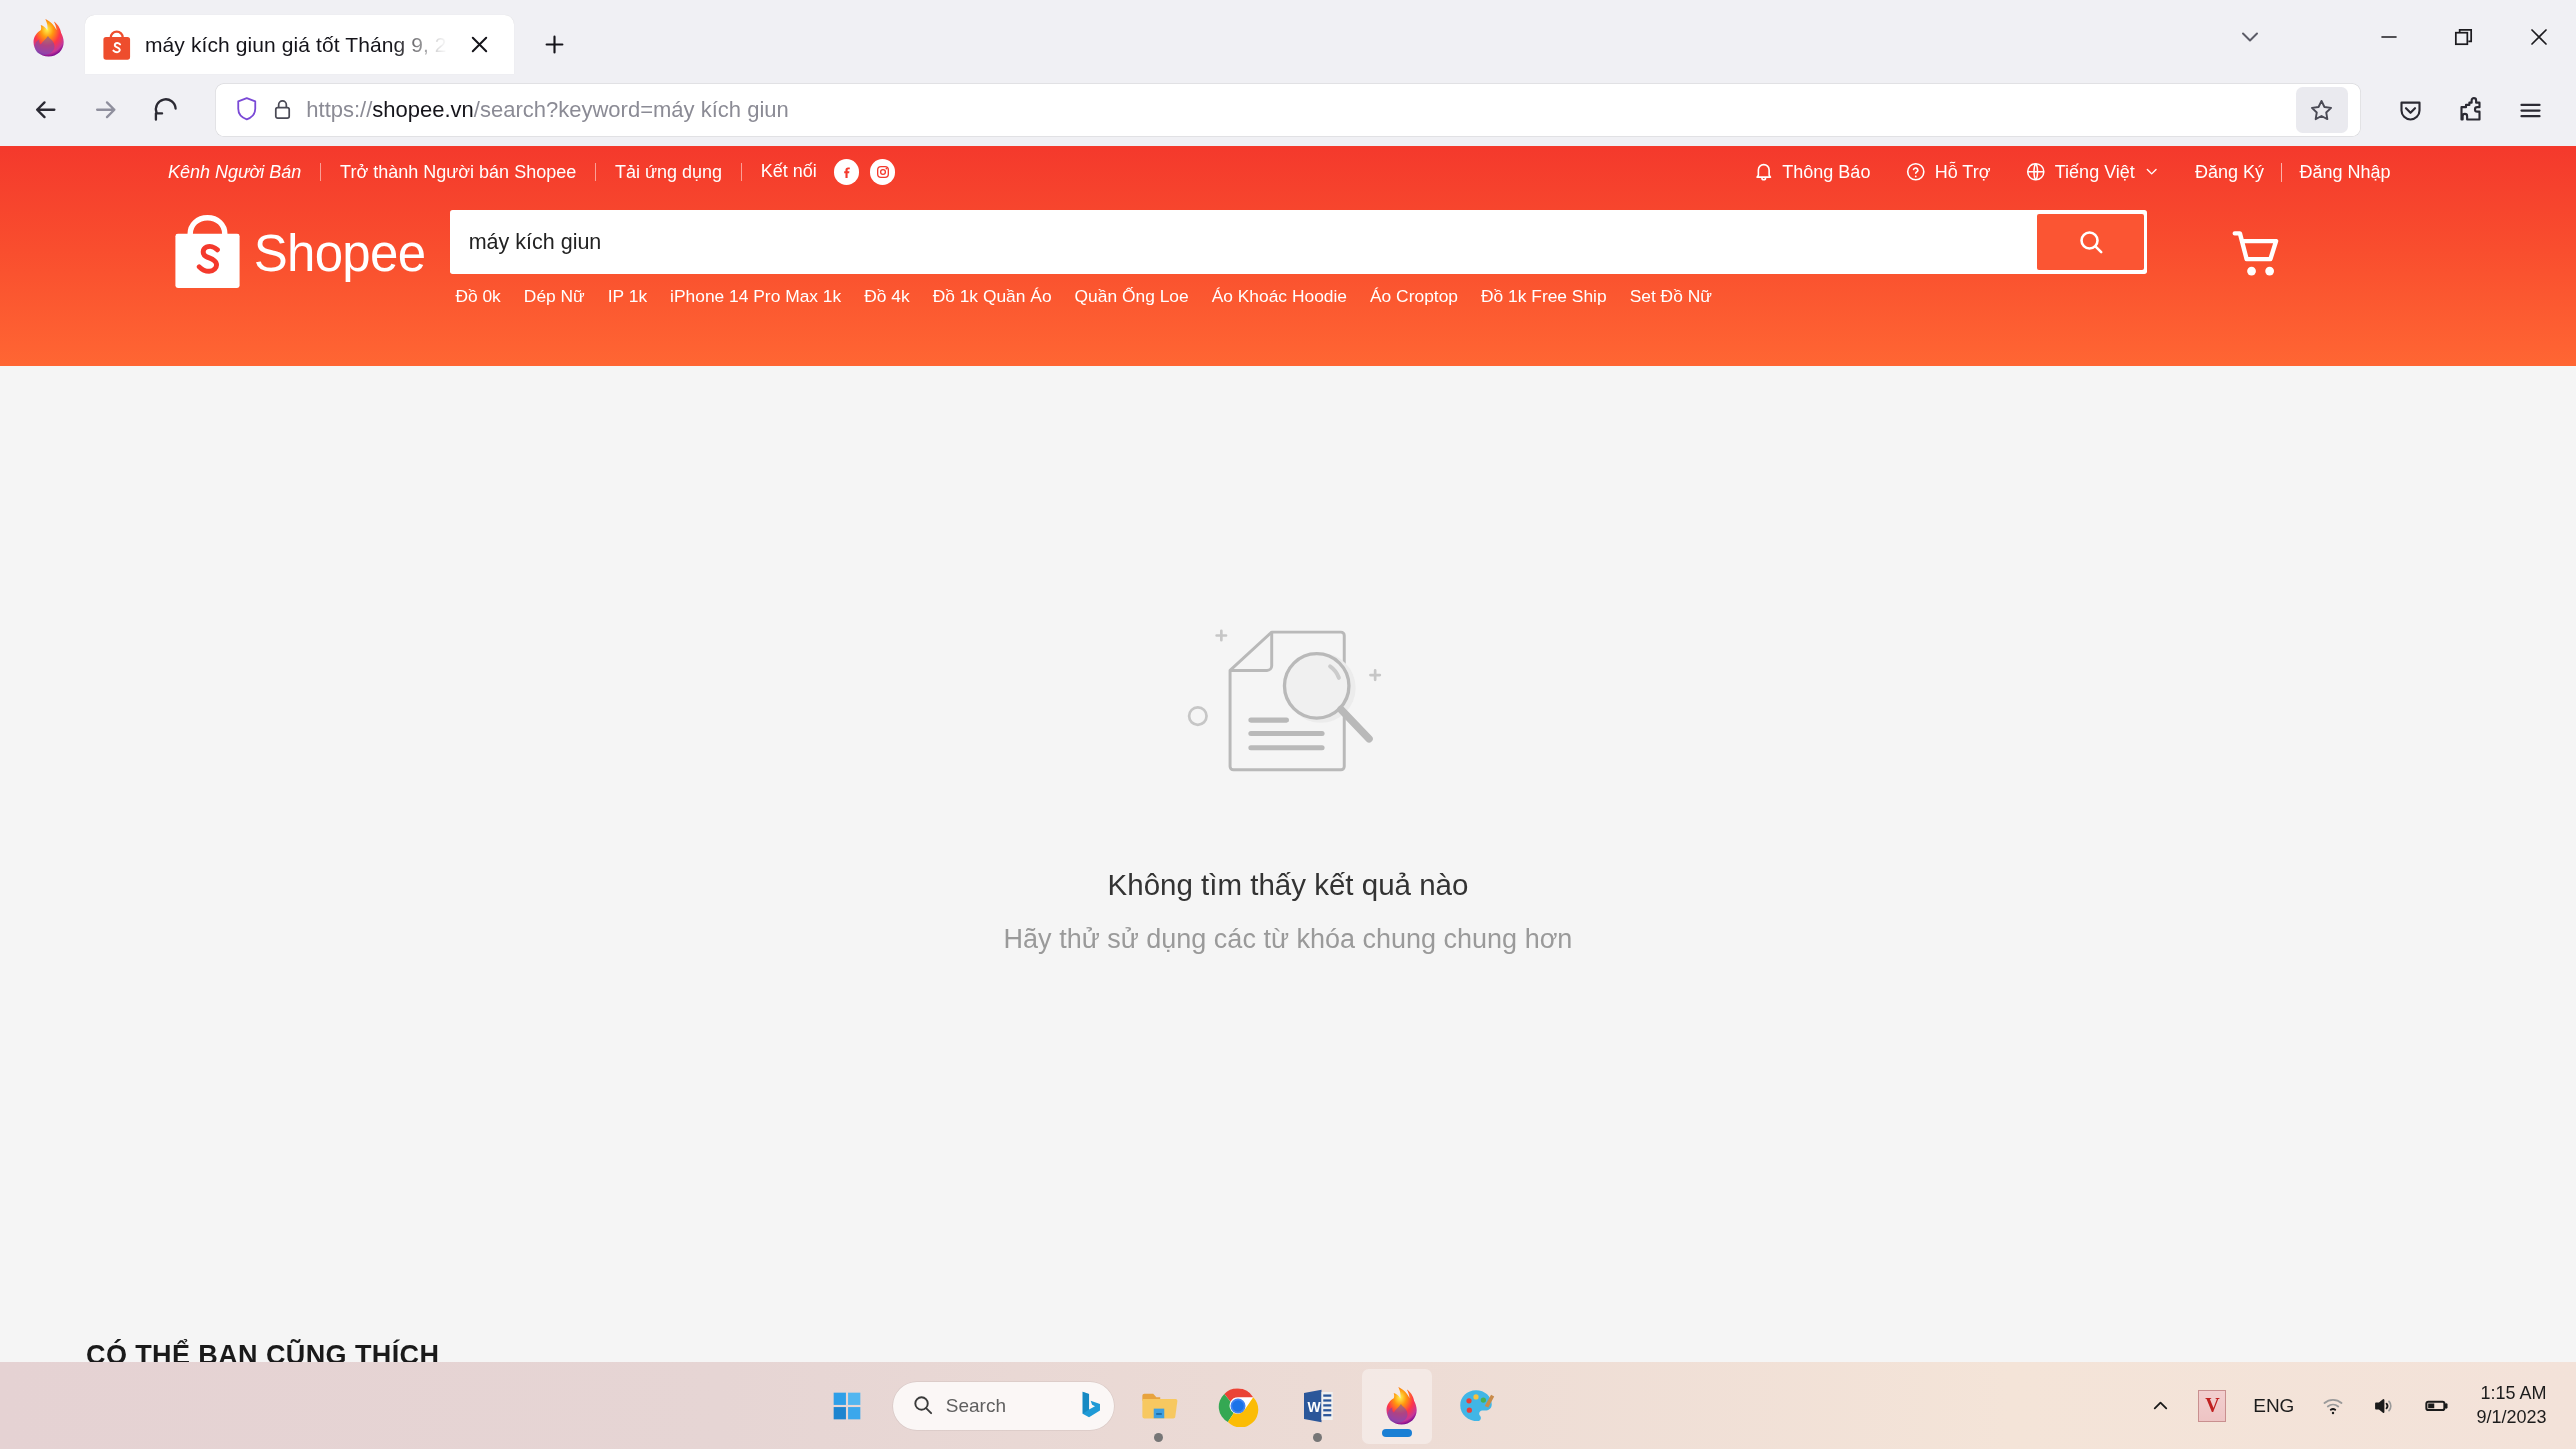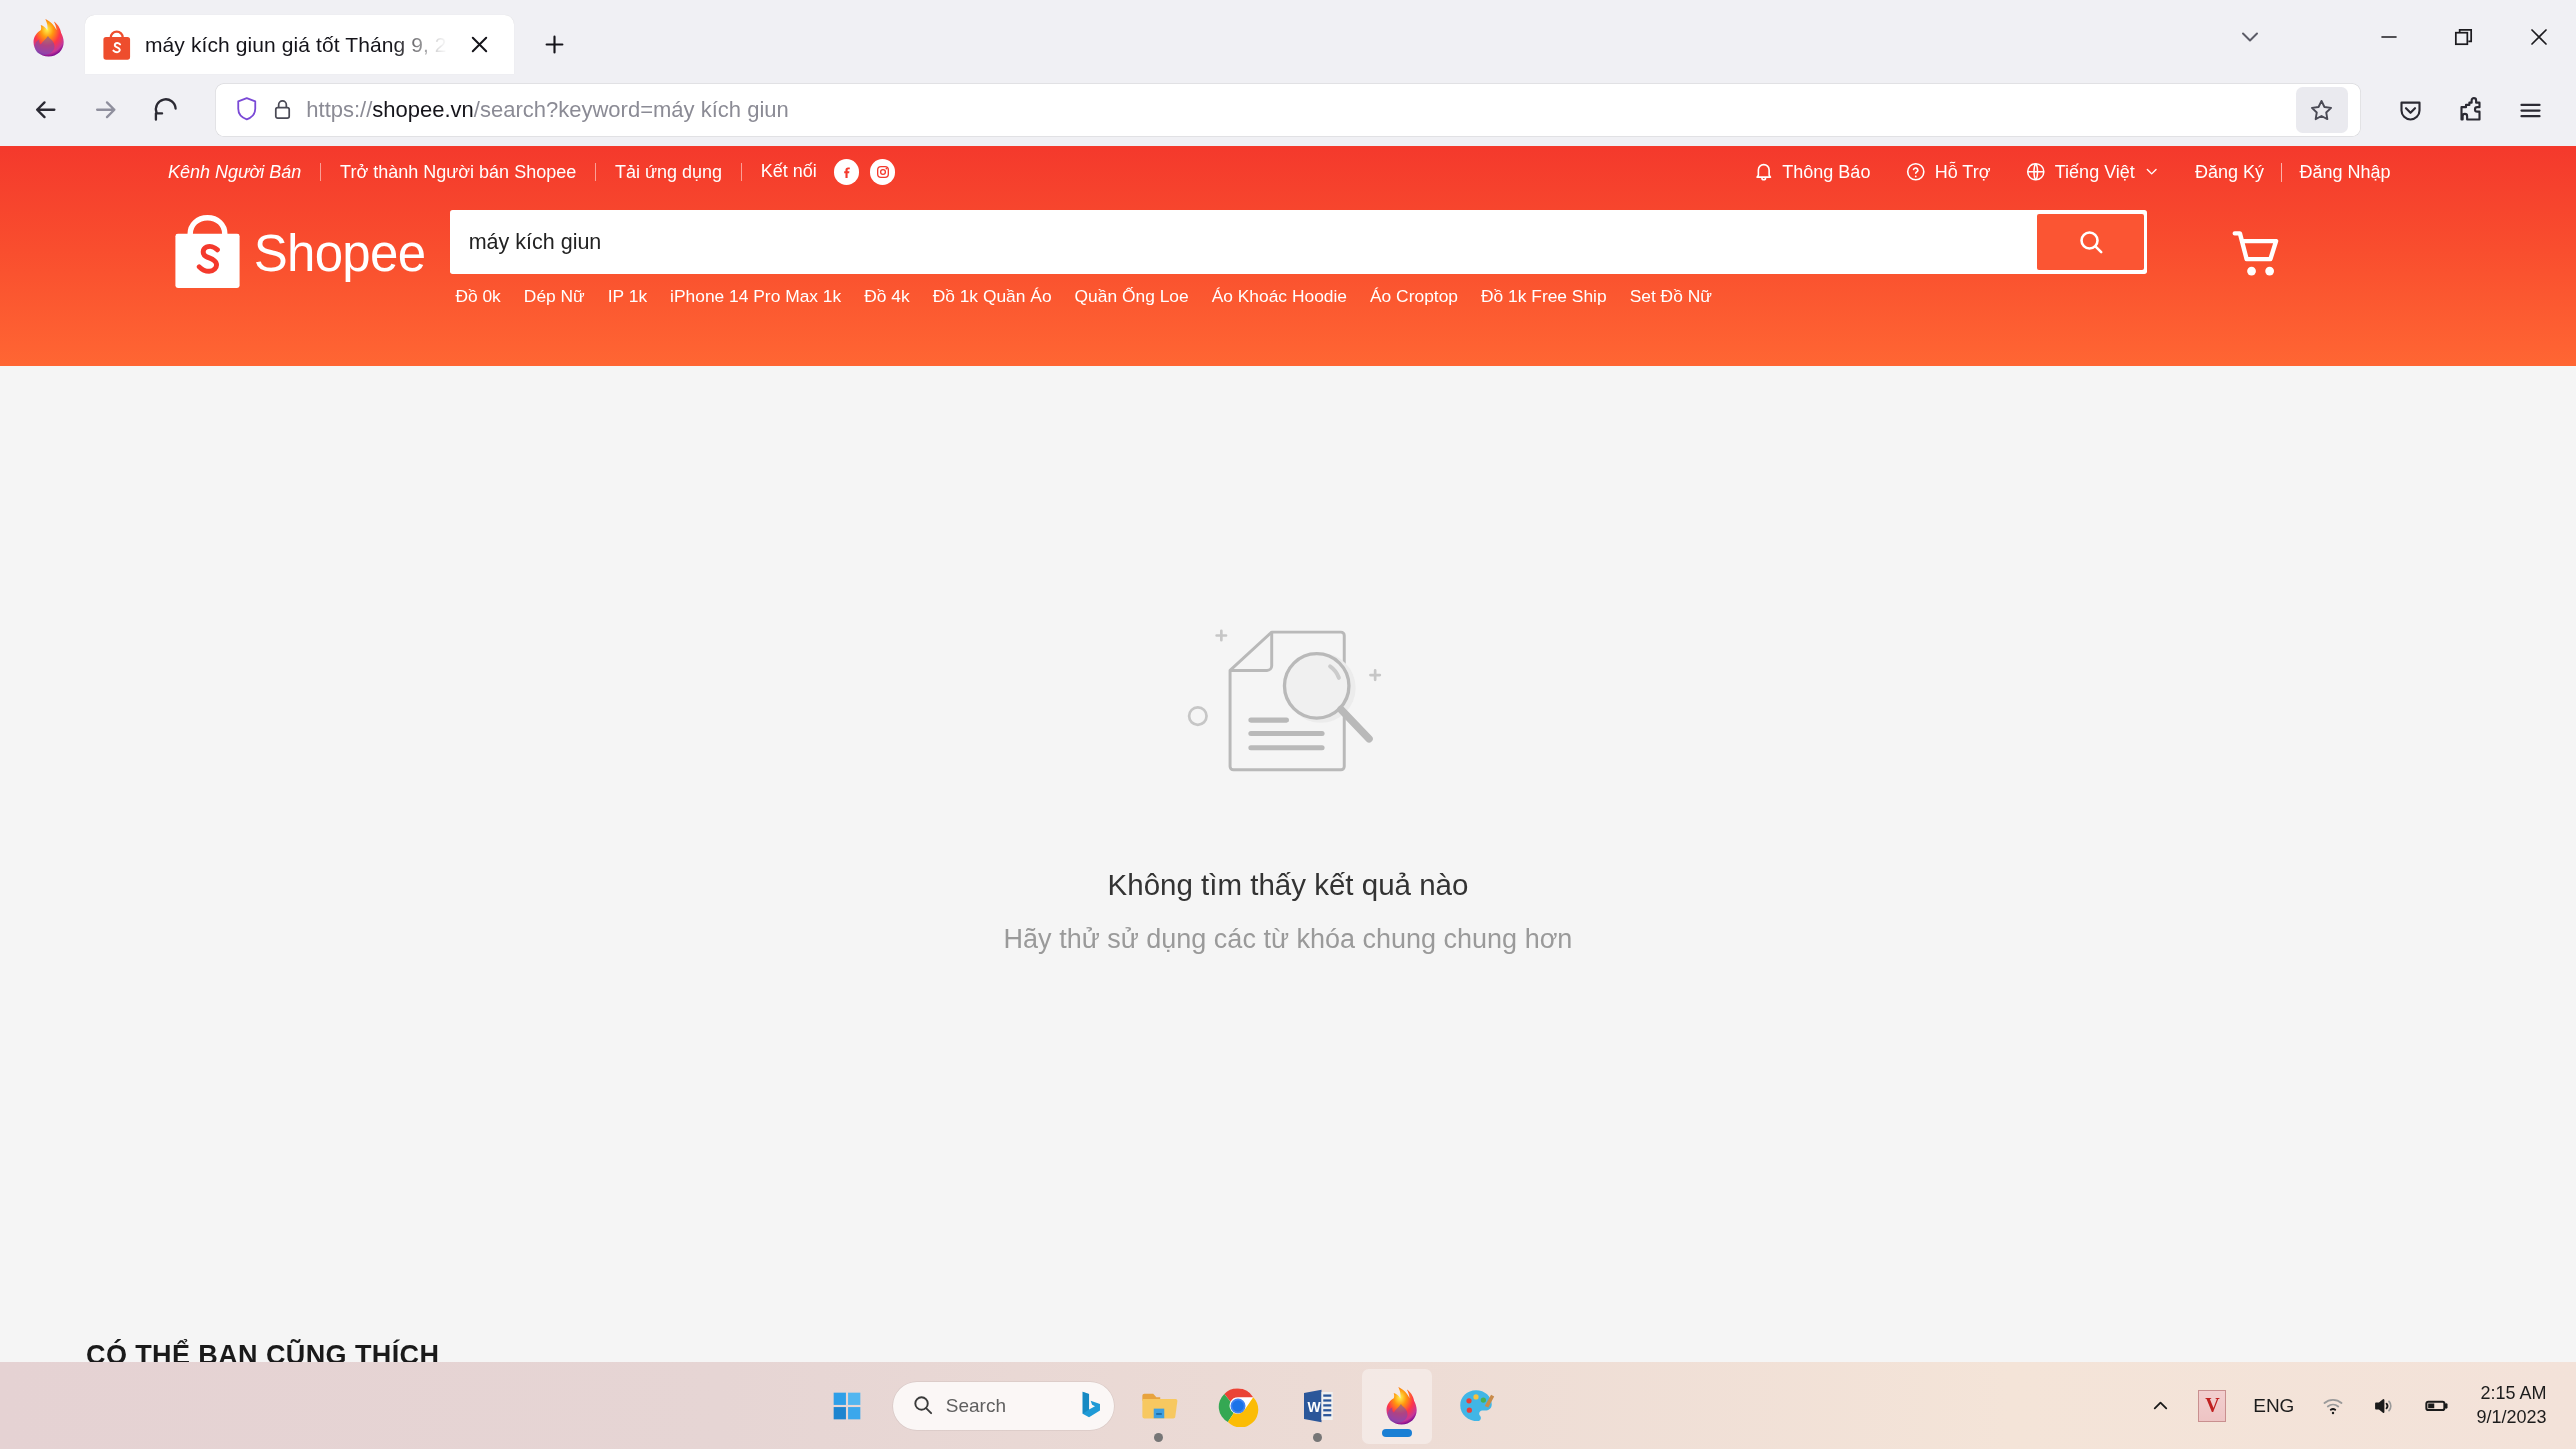--- a/index.html
+++ b/index.html
@@ -511,18 +511,18 @@
       </svg>
     </span>
     <span class="tray-item">
       <svg width="27" height="27" viewBox="0 0 24 24" fill="none" stroke="#1a1a1a" stroke-width="1.8" stroke-linejoin="round">
         <rect x="3" y="8.6" width="16" height="7.4" rx="1.6"></rect>
         <rect x="4.6" y="10.2" width="5.4" height="4.2" fill="#1a1a1a" stroke="none"></rect>
         <path d="M20.6 11.2v2.4" stroke-linecap="round" stroke-width="2.4"></path>
       </svg>
     </span>
     <span class="tray-clock">
-      <div>2:15 AM</div>
+      <div>1:15 AM</div>
       <div>9/1/2023</div>
     </span>
   </div>
 </div>
 
 
 </body></html>

